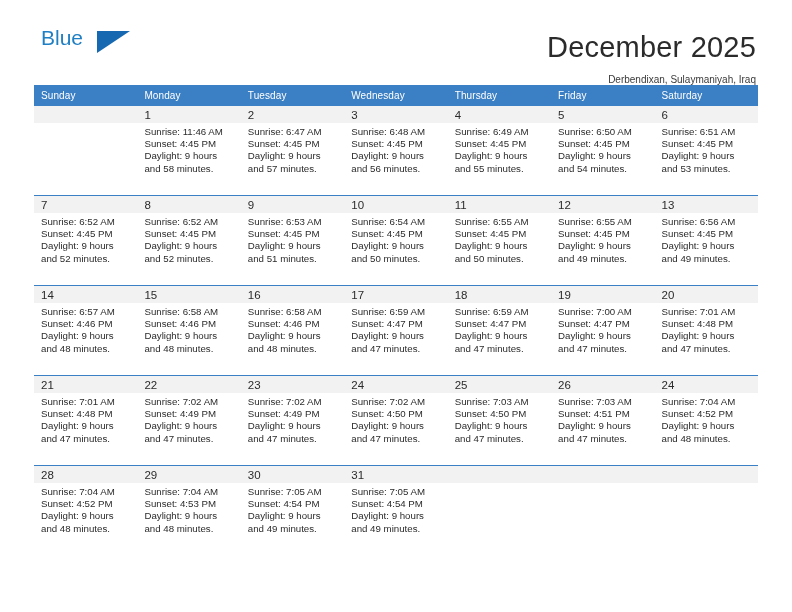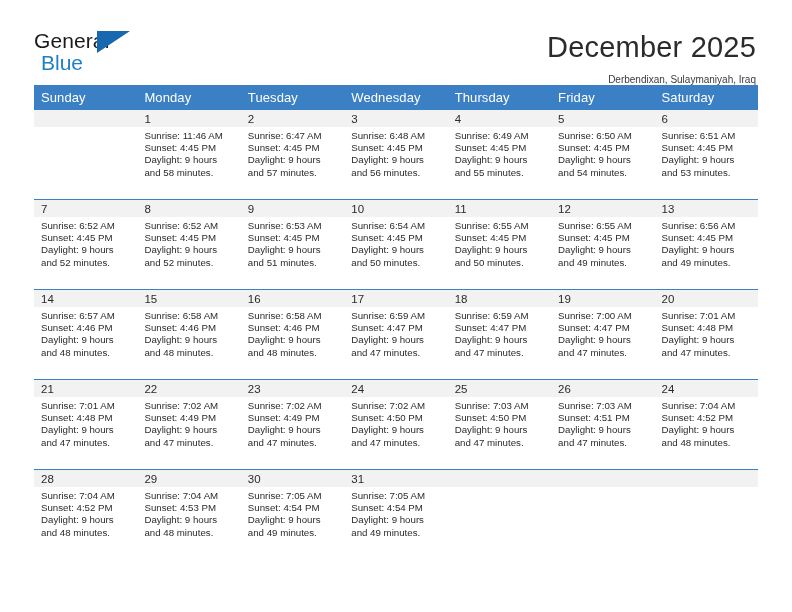--- a/index.html
+++ b/index.html
@@ -62,21 +62,21 @@
   
   .calendar {
     margin: 7px 34px 0 34px;
     width: 724px;
     border-collapse: collapse;
     table-layout: fixed;
   }
   .calendar th {
     background: #3b7fc4;
     color: #ffffff;
-    font-size: 13px;
+    font-size: 10px;
     font-weight: normal;
     text-align: left;
     padding: 5px 0 5px 7px;
     height: 21px;
     letter-spacing: .1px;
   }
   .calendar td {
     width: 103.4px;
     vertical-align: top;
     padding: 0;
@@ -103,21 +103,20 @@
   }
   .cell-body div { white-space: nowrap; }
 </style>
 </head>
 <body>
 
 <div class="page">
 
   <div class="header">
     <div class="logo">
-      <div class="logo-general">General</div>
       <div class="logo-triangle"></div>
       <div class="logo-blue">Blue</div>
     </div>
     <div class="title-block">
       <div class="cal-title">December 2025</div>
       <div class="cal-subtitle">Derbendixan, Sulaymaniyah, Iraq</div>
     </div>
   </div>
 
   <table class="calendar">

